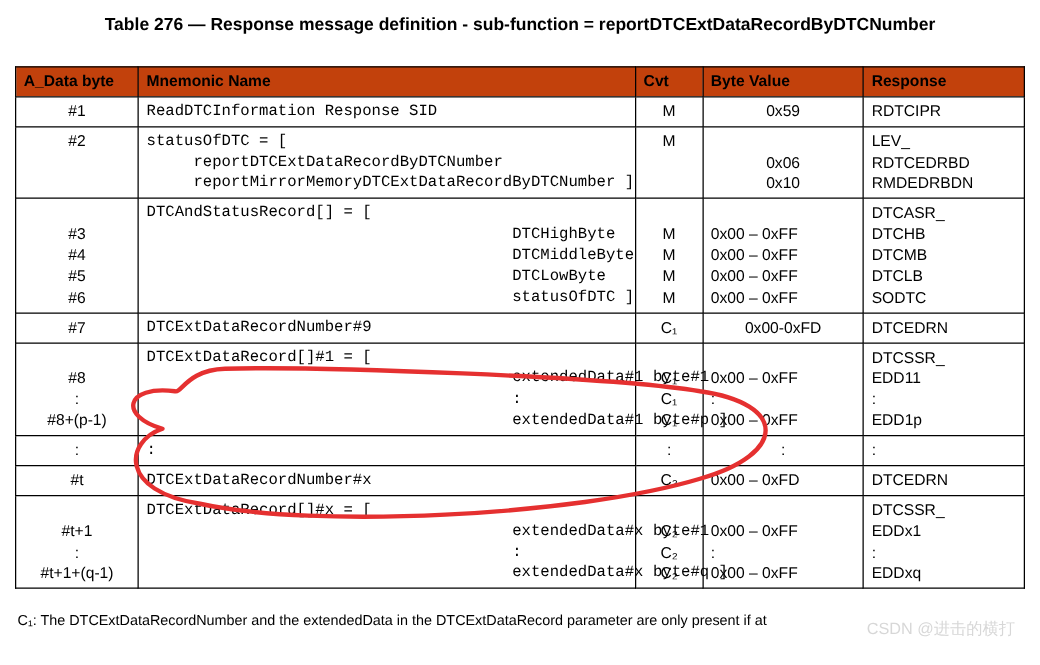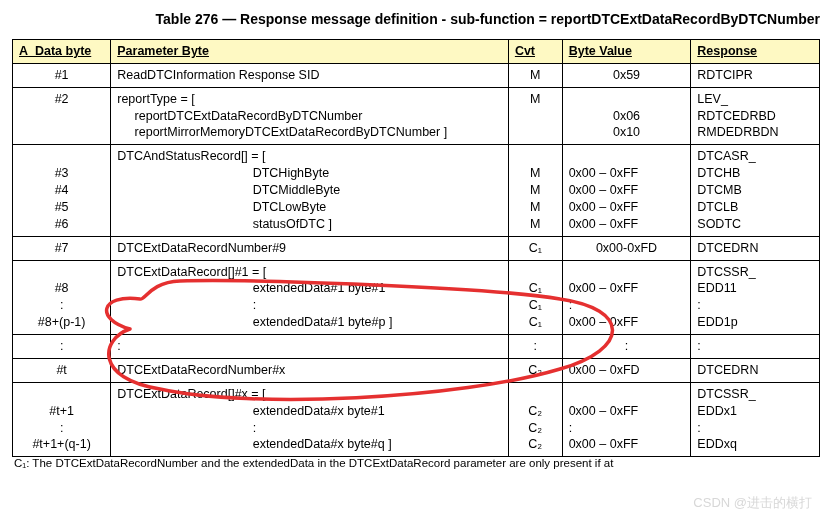--- a/index.html
+++ b/index.html
@@ -6,53 +6,52 @@
     margin: 0;
     padding: 8px 12px;
     font-family: Arial, Helvetica, sans-serif;
     font-size: 13px;
     background: #fff;
     color: #000;
     width: 832px;
     box-sizing: border-box;
   }
   .title {
-    text-align: right;
+    text-align: center;
     font-weight: bold;
     font-size: 14px;
-    margin: 2px 0 10px 0;
+    margin: 2px 0 24px 0;
     line-height: 1.35;
   }
   table {
     border-collapse: collapse;
     width: 100%;
     table-layout: fixed;
   }
   th, td {
     border: 1px solid #000;
     padding: 3px 6px;
     vertical-align: top;
     text-align: left;
     font-size: 12.5px;
     line-height: 1.35;
   }
   th {
     font-weight: bold;
-    background: #fef9c3;
-    text-decoration: underline;
+    background: #c2410c;
   }
   col.c-ab { width: 84px; }
   col.c-pn { width: 340px; }
   col.c-cvt { width: 46px; }
   col.c-bv { width: 110px; }
   col.c-mn { width: 110px; }
   .center { text-align: center; }
-  .param-block { white-space: pre; font-family: Liberation Sans, sans-serif; }
+  .param-block { white-space: pre; font-family: Liberation Mono, monospace; }
   .byteval-block, .mn-block, .cvt-block, .ab-block { white-space: pre; }
-  .footnote { font-size: 11.5px; margin-top: 0; padding: 0 2px; }
+  .footnote { font-size: 11.5px; margin-top: 20px; padding: 0 2px; }
   .watermark {
     position: fixed;
     right: 20px;
     bottom: 20px;
     color: #bdbdbd;
     font-size: 13px;
     opacity: .6;
     pointer-events: none;
   }
   svg.annot {
@@ -71,37 +70,37 @@
   <colgroup>
     <col class="c-ab">
         <col class="c-pn">
         <col class="c-cvt">
         <col class="c-bv">
         <col class="c-mn">
   </colgroup>
   <thead>
     <tr>
       <th>A_Data byte</th>
-      <th>Parameter Byte</th>
+      <th>Mnemonic Name</th>
       <th>Cvt</th>
       <th>Byte Value</th>
       <th>Response</th>
     </tr>
   </thead>
   <tbody>
     <tr>
       <td class="center ab-block">#1</td>
       <td class="param-block">ReadDTCInformation Response SID</td>
       <td class="center cvt-block">M</td>
       <td class="center byteval-block">0x59</td>
       <td class="mn-block">RDTCIPR</td>
     </tr>
     <tr>
       <td class="center ab-block">#2</td>
-      <td class="param-block">reportType = [
+      <td class="param-block">statusOfDTC = [
      reportDTCExtDataRecordByDTCNumber
      reportMirrorMemoryDTCExtDataRecordByDTCNumber ]</td>
       <td class="center cvt-block">M</td>
       <td class="center byteval-block">
 0x06
 0x10</td>
       <td class="mn-block">LEV_
 RDTCEDRBD
 RMDEDRBDN</td>
     </tr>

